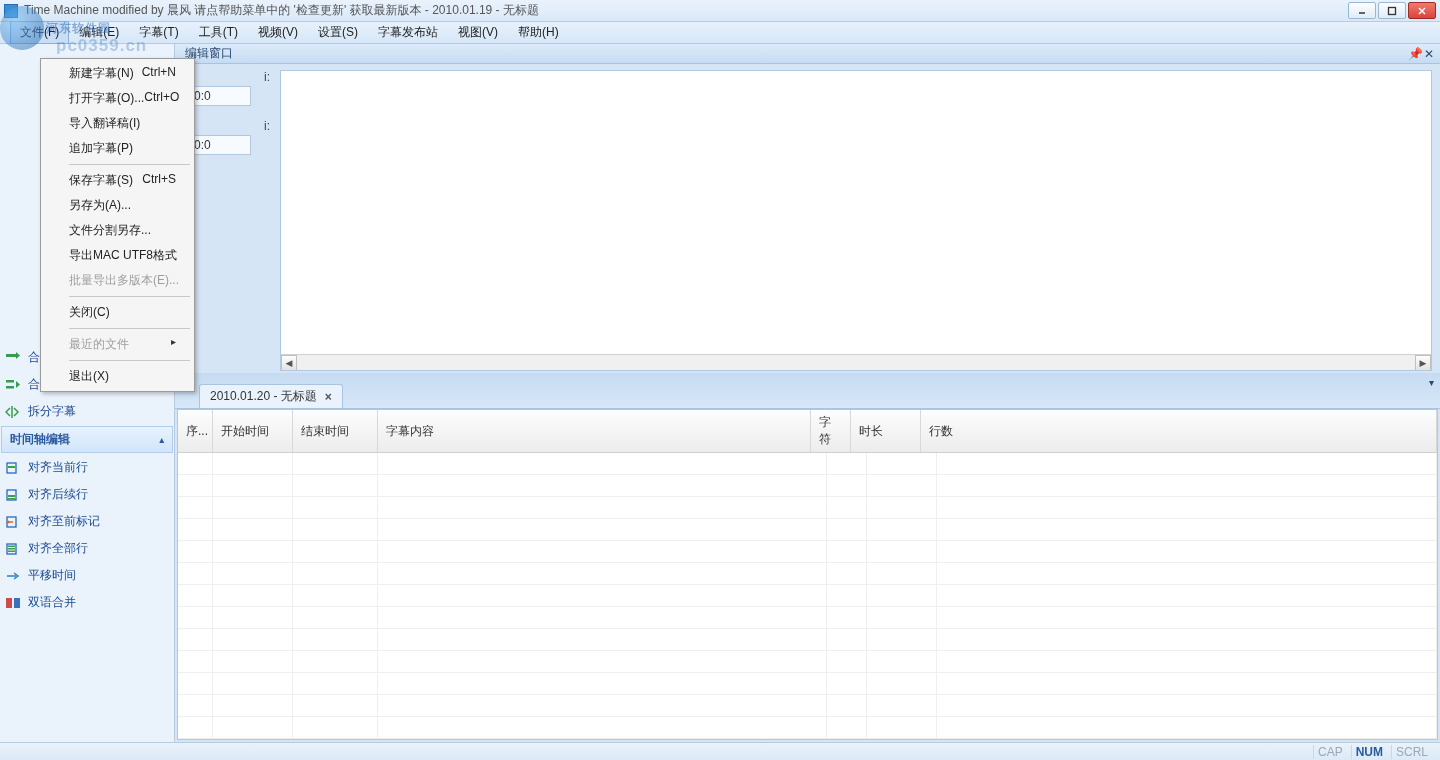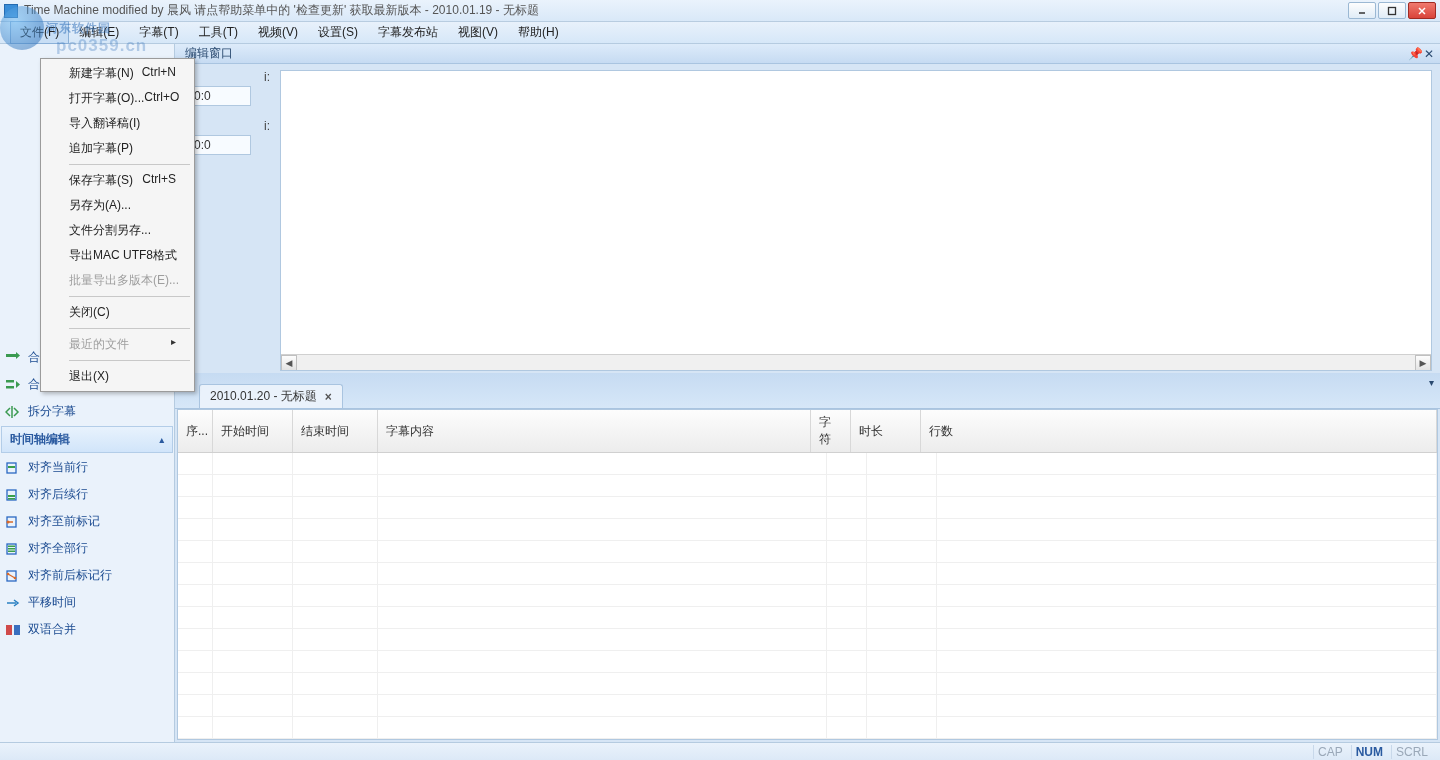--- a/index.html
+++ b/index.html
@@ -241,31 +241,20 @@
             <rect x="3" y="3.5" width="7" height="1.5" fill="#3aa04a"></rect>
             <rect x="3" y="6" width="7" height="1.5" fill="#3aa04a"></rect>
             <rect x="3" y="8.5" width="7" height="1.5" fill="#3aa04a"></rect>
           </svg>
         </span>
       <span>对齐全部行</span>
     </div>
     <div class="sidebar-item">
       <span class="sb-icon">
           <svg viewBox="0 0 16 14">
-            <rect x="2" y="2" width="9" height="10" fill="none" stroke="#2a68c2" stroke-width="1.3"></rect>
-            <circle cx="3" cy="5" r="1.3" fill="#d86a2a"></circle>
-            <circle cx="10" cy="9" r="1.3" fill="#d86a2a"></circle>
-            <path d="M3 5 L10 9" stroke="#d86a2a" stroke-width="1.3"></path>
-          </svg>
-        </span>
-      <span>对齐前后标记行</span>
-    </div>
-    <div class="sidebar-item">
-      <span class="sb-icon">
-          <svg viewBox="0 0 16 14">
             <path d="M2 7 L11 7" stroke="#2a80c2" stroke-width="1.5"></path>
             <path d="M9 4 L13 7 L9 10" fill="none" stroke="#2a80c2" stroke-width="1.5"></path>
           </svg>
         </span>
       <span>平移时间</span>
     </div>
     <div class="sidebar-item">
       <span class="sb-icon">
           <svg viewBox="0 0 16 14">
             <rect x="1" y="2" width="6" height="10" fill="#d04a4a"></rect>

